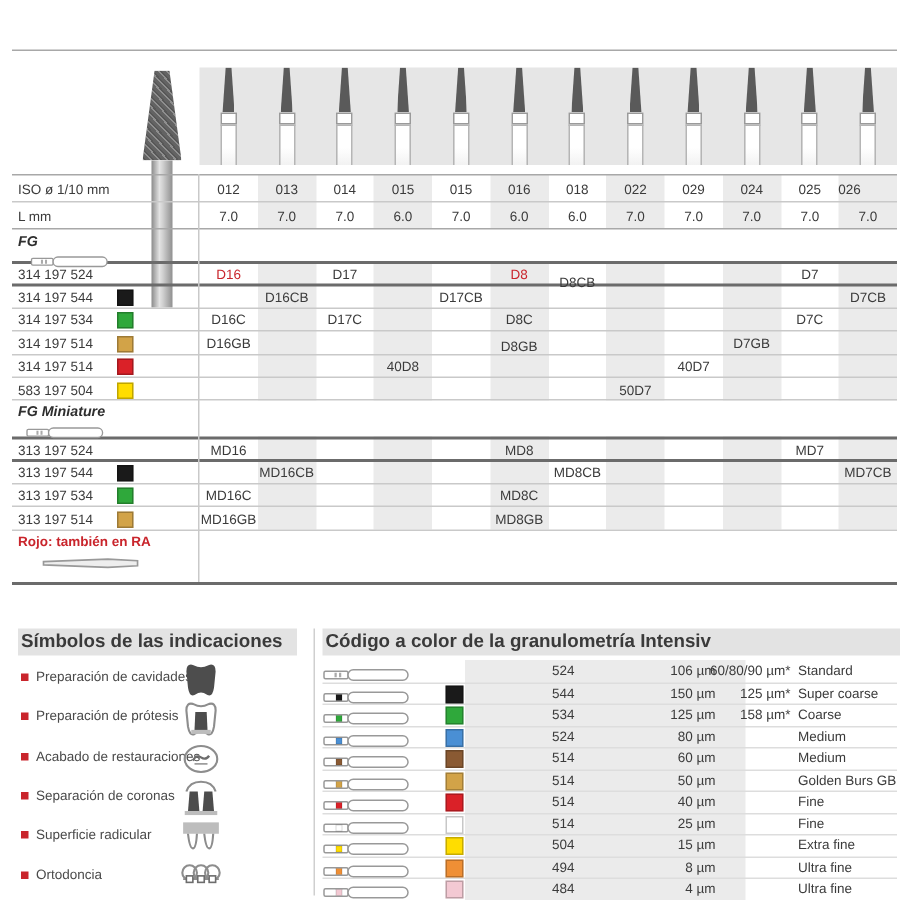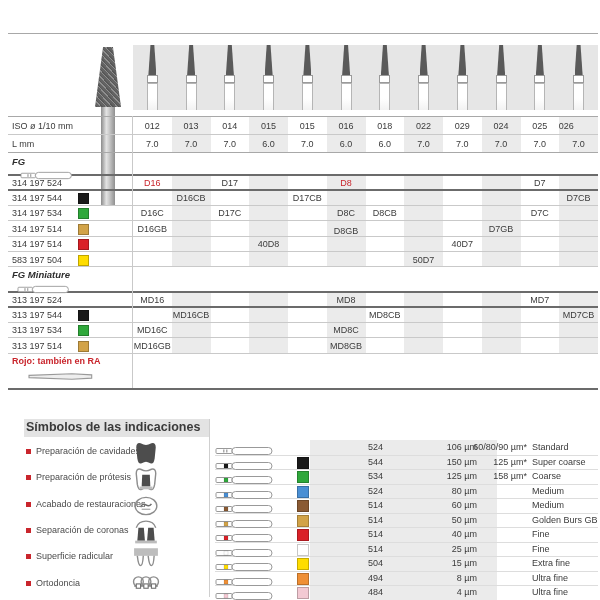--- a/index.html
+++ b/index.html
@@ -36,21 +36,21 @@
   .row-label{position:absolute;left:4px;font-size:9px;color:#3b3b3b;white-space:nowrap;}
   .row-label.b{font-weight:bold;font-size:9.5px;color:#2e2e2e;font-style:italic;}
   .row-label.red{color:#c9252c;font-weight:bold;}
   .sq{position:absolute;left:70px;width:9px;height:9px;border:1px solid rgba(0,0,0,.25);}
   .cellcode{position:absolute;font-size:9px;text-align:center;width:38.75px;white-space:nowrap;}
   .cellcode.red{color:#c9252c;}
   .isoval{position:absolute;font-size:9px;text-align:center;width:38.75px;}
 
   
   .panel-title{position:absolute;left:0;top:0;height:17px;background:#e3e3e3;font-size:12.5px;font-weight:bold;color:#3a3a3a;padding:1px 4px 0 2px;white-space:nowrap;}
-  .sym-panel{position:absolute;left:24px;top:419px;width:200px;height:144px;}
+  .sym-panel{position:absolute;left:12px;top:419px;width:200px;height:144px;}
   .sym-item{position:absolute;left:0;height:24px;width:100%;}
   .sym-item .bullet{position:absolute;left:2px;top:3px;width:5px;height:5px;background:#c9252c;}
   .sym-item .lbl{position:absolute;left:12px;top:0;font-size:9px;color:#4a4a4a;white-space:nowrap;}
   .sym-item .ic{position:absolute;left:104px;top:-6px;width:36px;height:26px;}
 
   .divider-v{position:absolute;left:209px;top:419px;width:1px;height:178px;background:#cfcfcf;}
 
   .gran-panel{position:absolute;left:215px;top:419px;width:383px;height:181px;}
   .gran-grayblock{position:absolute;left:95px;top:21px;width:187px;height:160px;background:#ebebeb;}
   .gran-row{position:absolute;left:0;width:100%;height:14.5px;border-bottom:1px solid #ddd;}
@@ -208,21 +208,21 @@
           </svg></div>
         <div class="row-label" style="top:144.5px">314 197 524</div>
         <div class="cellcode red" style="left:125px;top:144.5px">D16</div>
         <div class="cellcode" style="left:202.5px;top:144.5px">D17</div>
         <div class="cellcode red" style="left:318.75px;top:144.5px">D8</div>
         <div class="cellcode" style="left:512.5px;top:144.5px">D7</div>
         <div class="row-label" style="top:159.9px">314 197 544</div>
         <div class="sq" style="top:159.9px;background:#1a1a1a"></div>
         <div class="cellcode" style="left:163.75px;top:159.9px">D16CB</div>
         <div class="cellcode" style="left:280px;top:159.9px">D17CB</div>
-        <div class="cellcode" style="left:357.5px;top:175px">D8CB</div>
+        <div class="cellcode" style="left:357.5px;top:150px">D8CB</div>
         <div class="cellcode" style="left:551.25px;top:159.9px">D7CB</div>
         <div class="row-label" style="top:175.3px">314 197 534</div>
         <div class="sq" style="top:175.3px;background:#2fa83b"></div>
         <div class="cellcode" style="left:125px;top:175.3px">D16C</div>
         <div class="cellcode" style="left:202.5px;top:175.3px">D17C</div>
         <div class="cellcode" style="left:318.75px;top:175.3px">D8C</div>
         <div class="cellcode" style="left:512.5px;top:175.3px">D7C</div>
         <div class="row-label" style="top:190.7px">314 197 514</div>
         <div class="sq" style="top:190.7px;background:#d2a348"></div>
         <div class="cellcode" style="left:125px;top:190.7px">D16GB</div>
@@ -325,20 +325,21 @@
               <rect x="11" y="11" width="4" height="4" fill="#fff" stroke="#6d6d6d"></rect>
               <rect x="18" y="11" width="4" height="4" fill="#fff" stroke="#6d6d6d"></rect>
             </svg></span>
    </div>
       </div>
   </div>
 
   <div class="divider-v"></div>
 
   <div class="gran-panel">
+    <div class="panel-title" style="width:379px;">Código a color de la granulometría Intensiv</div>
     <div class="gran-grayblock"></div>
     <div id="granrows">
         <div class="gran-row" style="top:21px">
      <span class="burpic"><svg viewBox="0 0 62 10" width="100%" height="100%">
               <rect x="1" y="2.5" width="16" height="5" rx="1" fill="#fff" stroke="#999" stroke-width="1"></rect>
        <rect x="17" y="1.5" width="40" height="7" rx="3.5" fill="#fff" stroke="#999" stroke-width="1"></rect>
               <rect x="8" y="3.5" width="1.5" height="3" fill="#aaa"></rect>
               <rect x="11" y="3.5" width="1.5" height="3" fill="#aaa"></rect>
             </svg></span>
 

